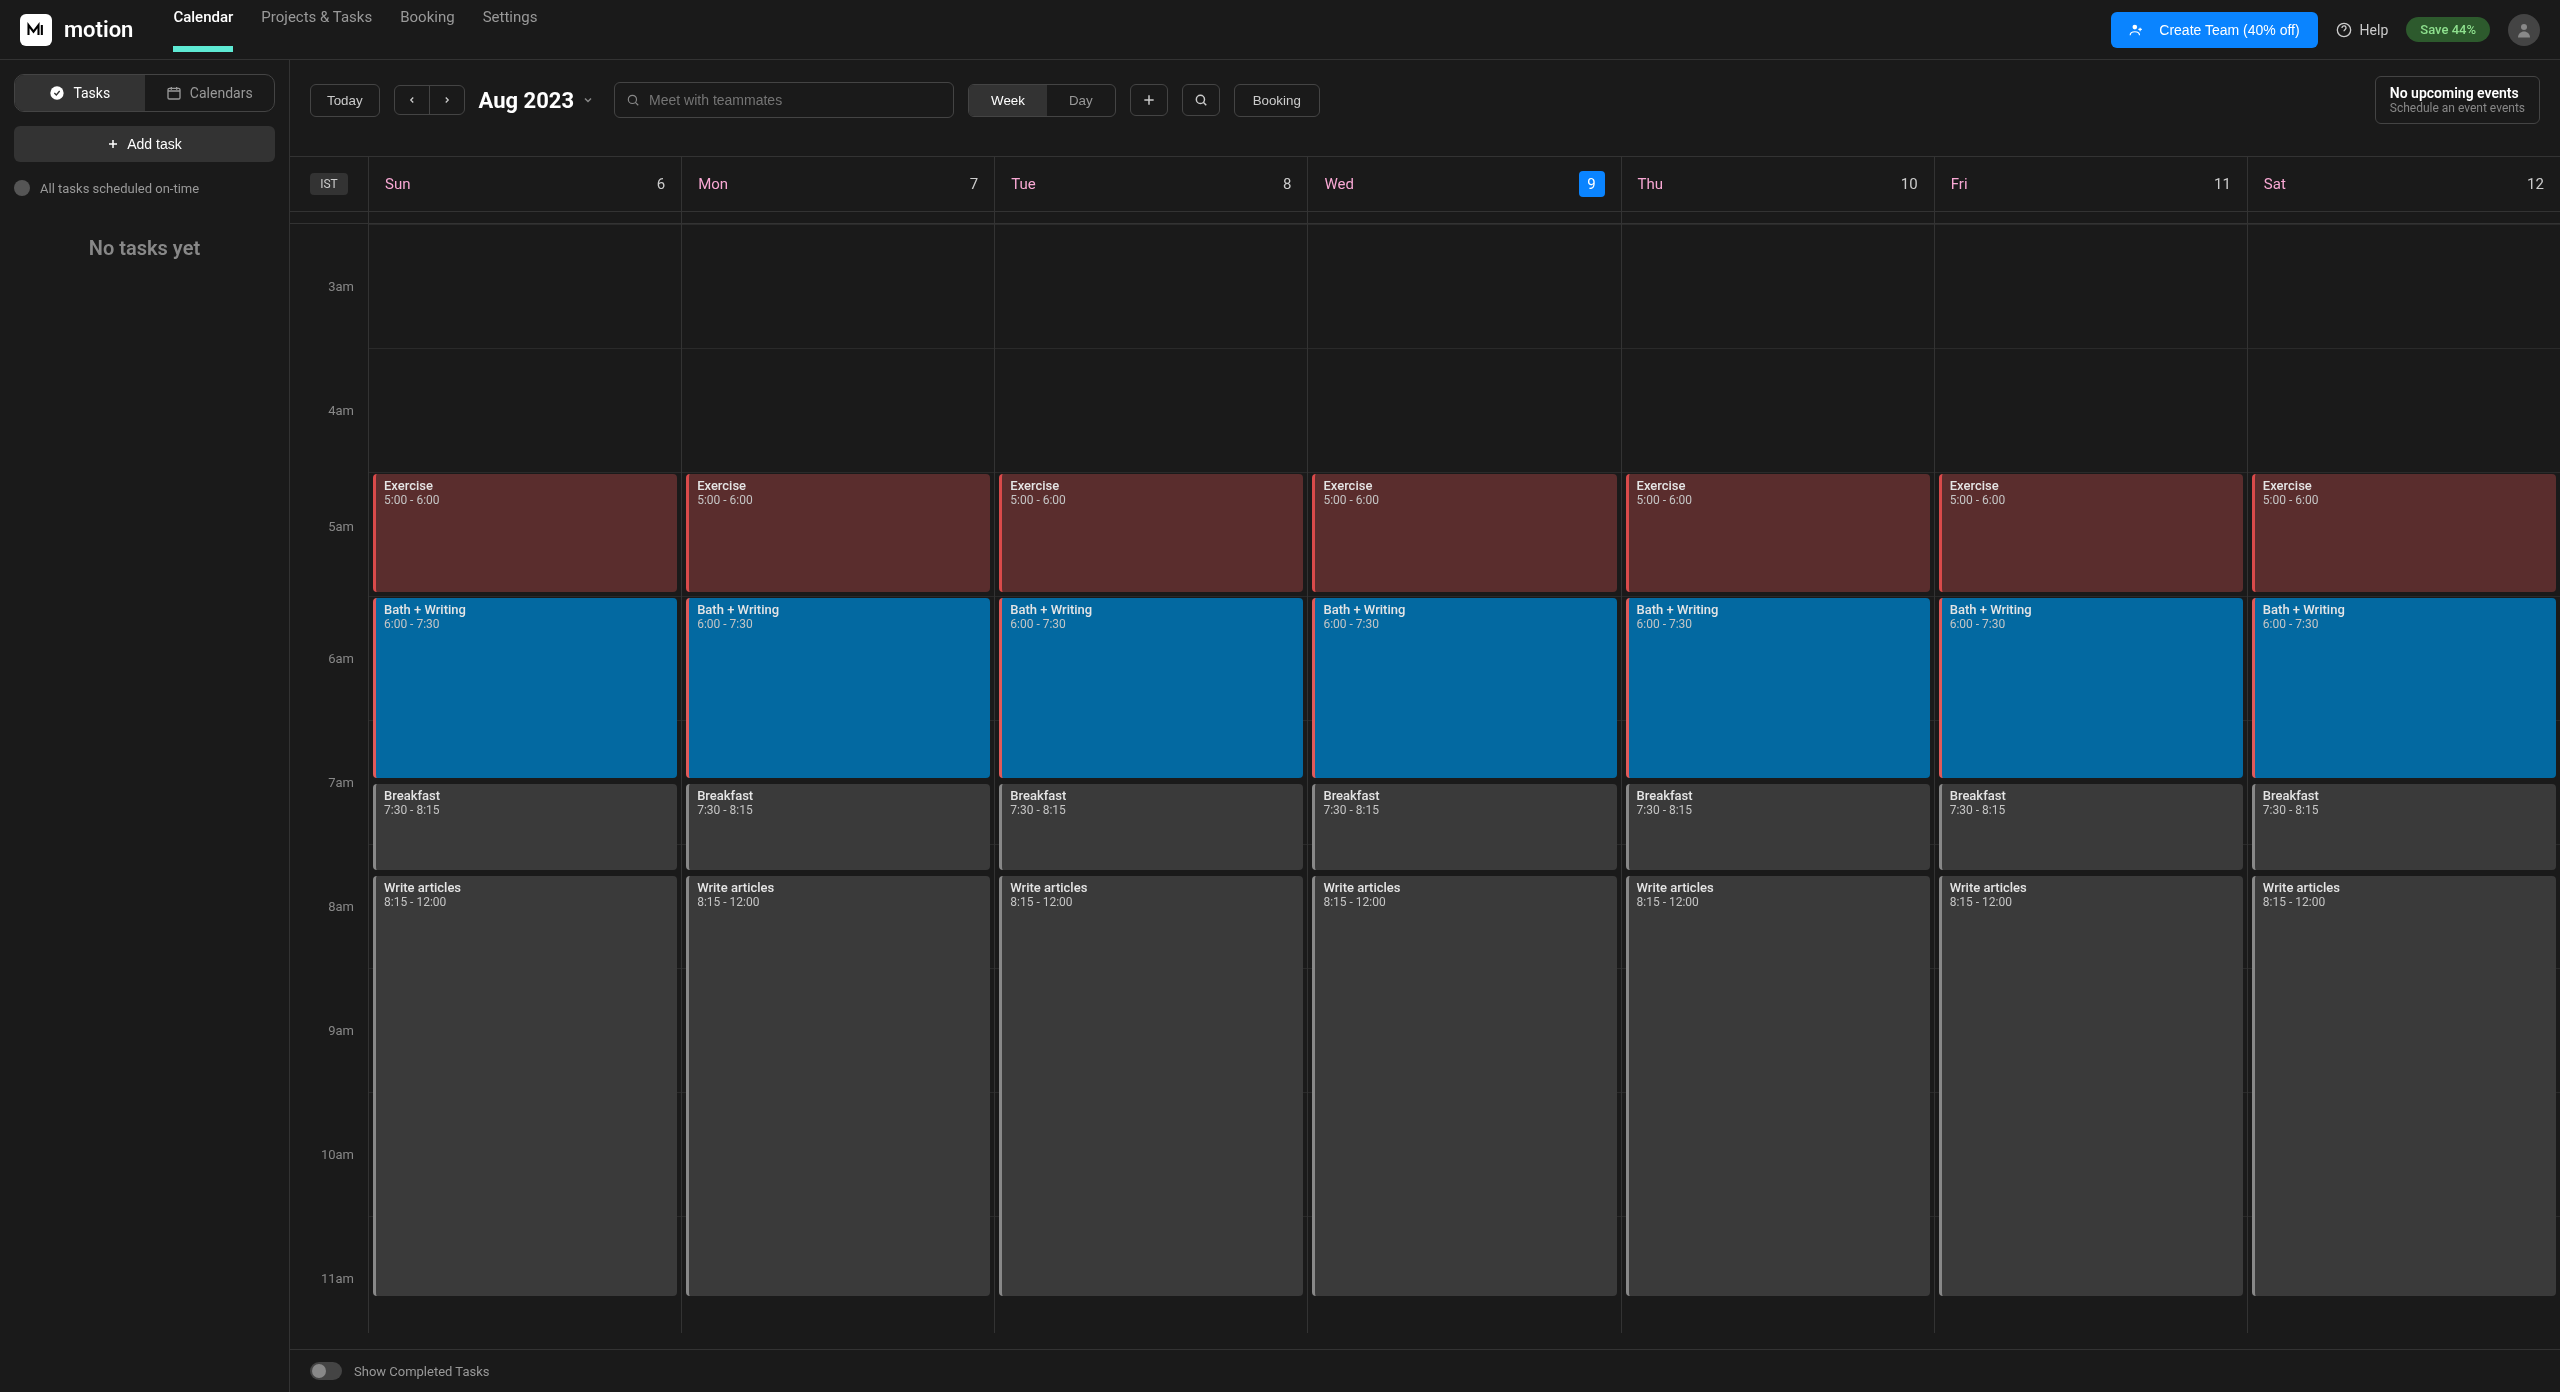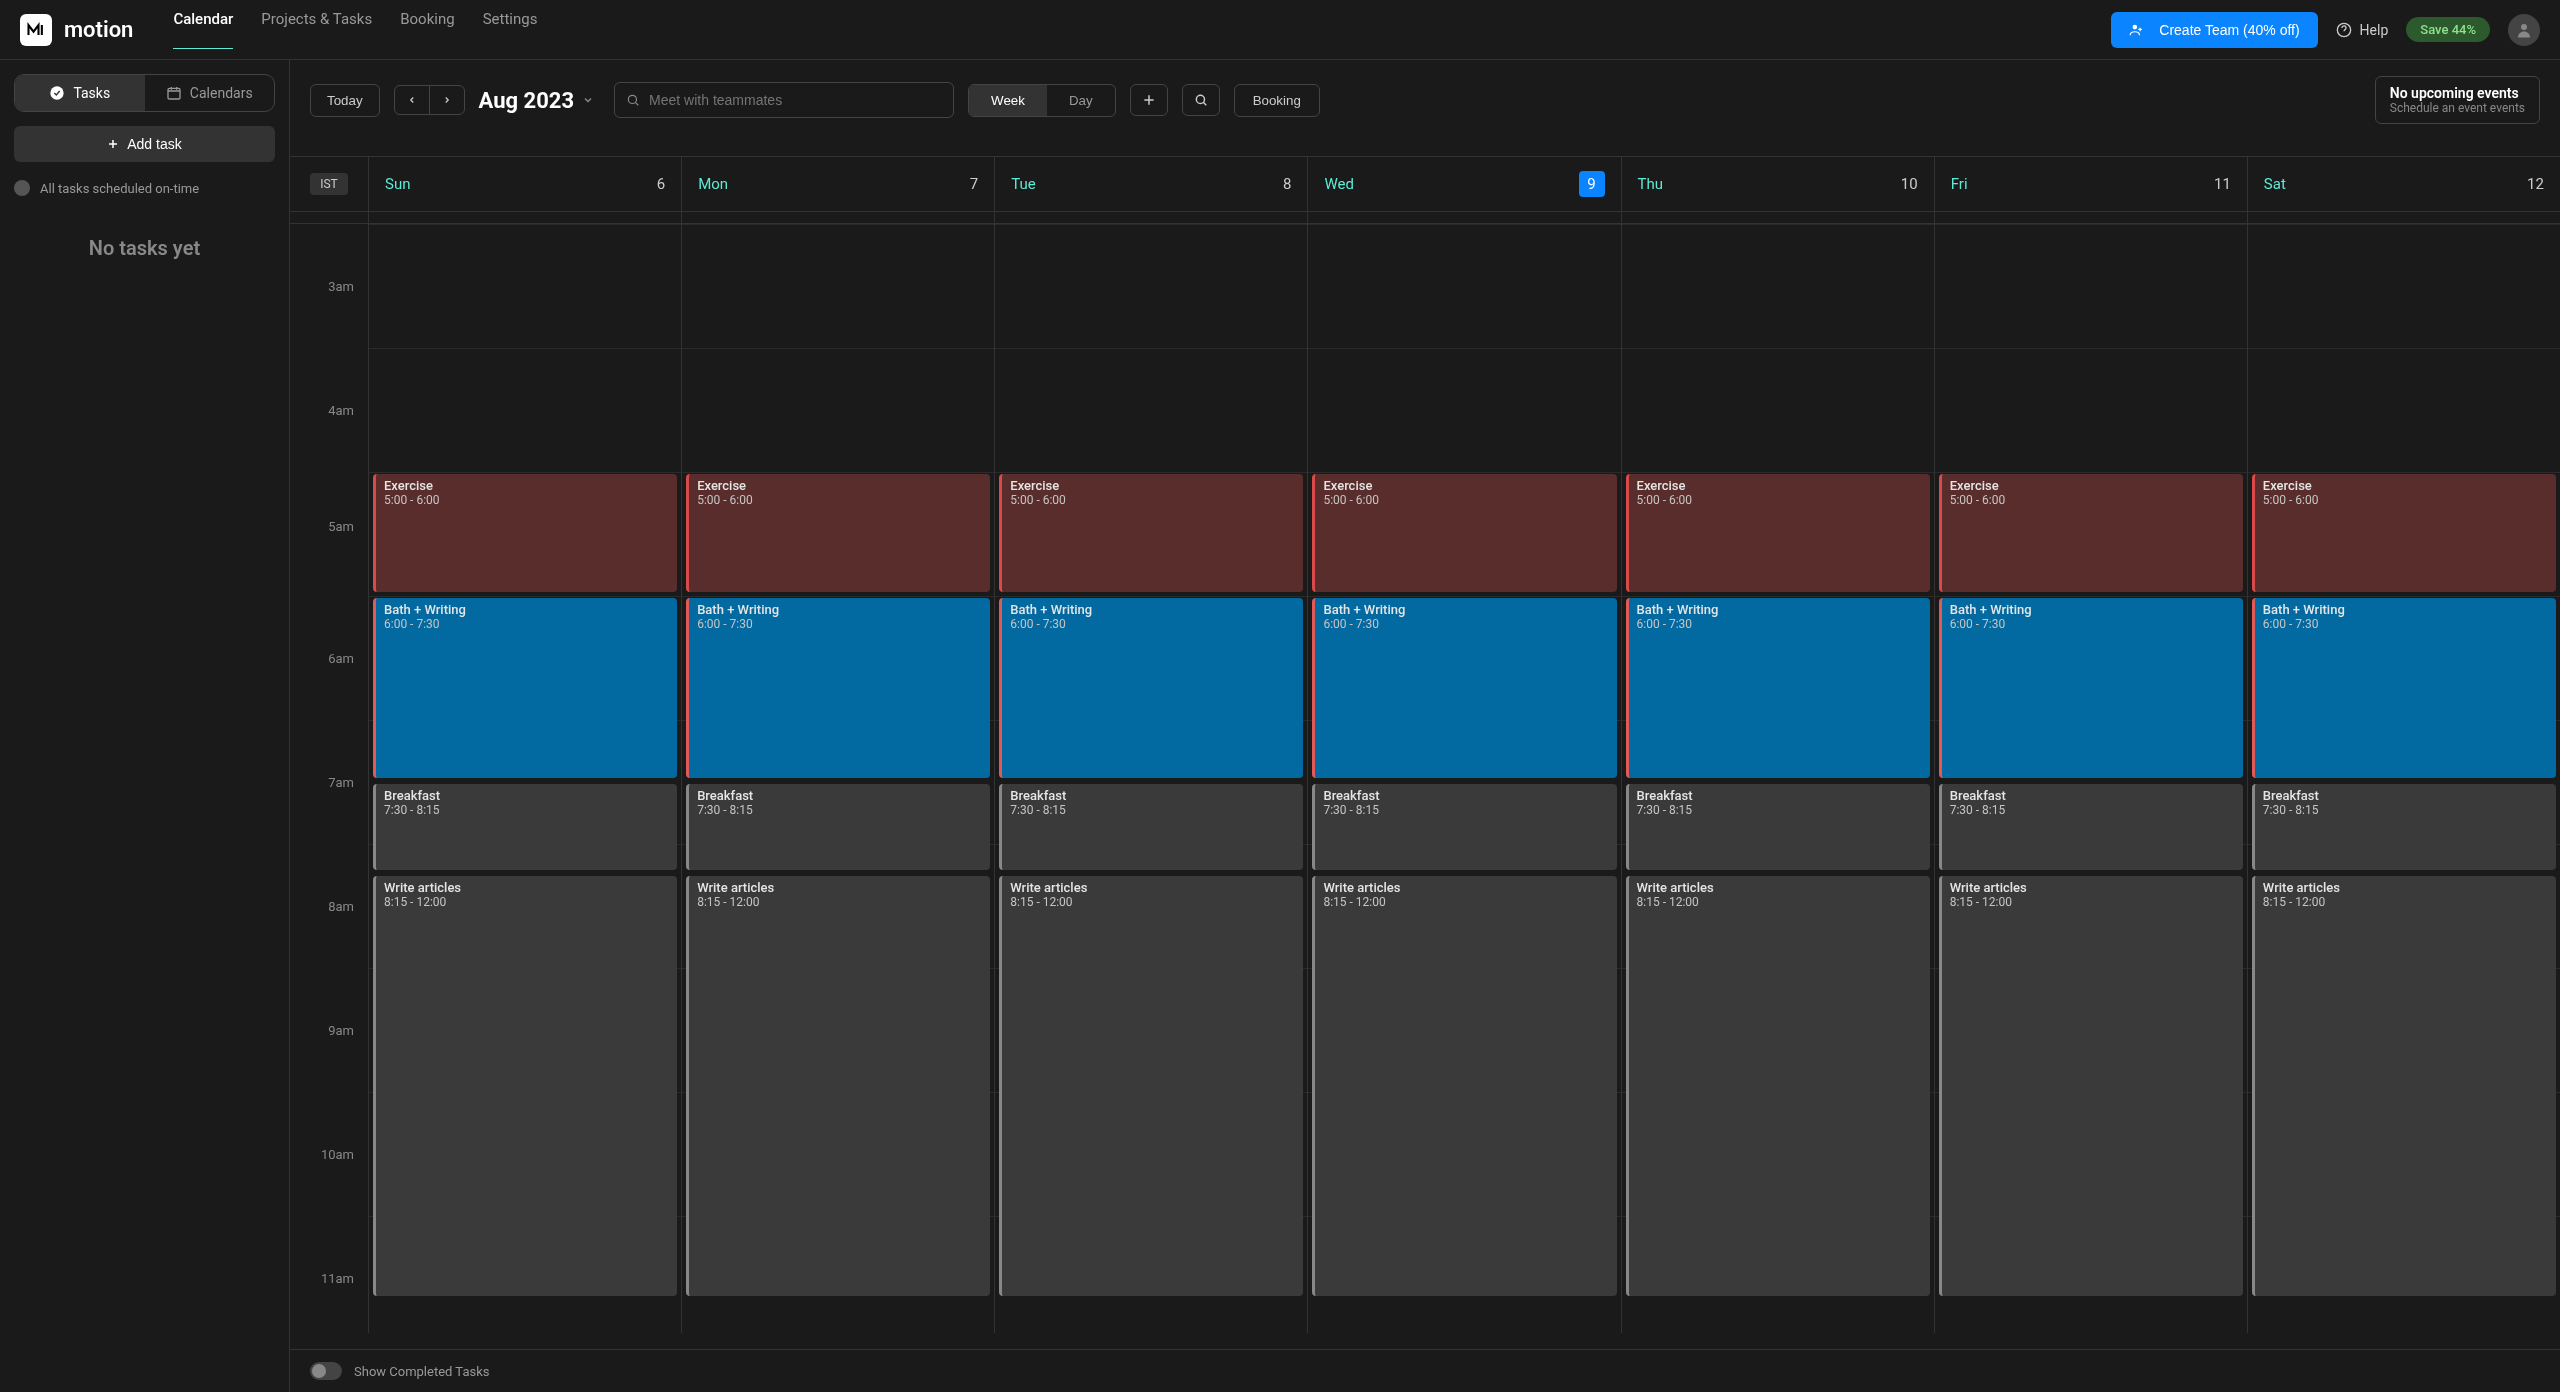--- a/index.html
+++ b/index.html
@@ -26,21 +26,21 @@
     .logo-mark {
       width: 32px; height: 32px;
       background: #fff;
       border-radius: 6px;
       display: flex; align-items: center; justify-content: center;
     }
     .logo-mark svg { width: 20px; height: 20px; }
     .logo-text { font-size: 22px; font-weight: 600; color: #fff; }
     .nav-links { display: flex; gap: 28px; margin-left: 20px; }
     .nav-link { color: #999; cursor: pointer; font-size: 15px; padding-bottom: 20px; }
-    .nav-link.active { color: #fff; border-bottom: 1px solid #5eead4; font-weight: 500; }
+    .nav-link.active { color: #fff; border-bottom: 6px solid #5eead4; font-weight: 500; }
     .topbar-right { margin-left: auto; display: flex; align-items: center; gap: 18px; }
     .create-team-btn {
       background: #0a84ff; color: #fff; border: none;
       padding: 10px 18px; border-radius: 6px; font-size: 14px;
       display: flex; align-items: center; gap: 16px; cursor: pointer; font-weight: 500;
     }
     .help-wrap { display: flex; align-items: center; gap: 8px; color: #ccc; cursor: pointer; }
     .save-badge {
       background: #2d5a2d; color: #8ee08e;
       padding: 5px 14px; border-radius: 14px; font-size: 13px; font-weight: 500;
@@ -158,21 +158,21 @@
     }
     .tz-badge {
       background: #333; padding: 4px 10px; border-radius: 4px;
       font-size: 12px; color: #ccc;
     }
     .day-head {
       flex: 1; border-left: 1px solid #333;
       padding: 14px 16px; display: flex; justify-content: space-between;
       align-items: center;
     }
-    .day-name { color: #5eead4; font-size: 15px; }
+    .day-name { color: #f9a8d4; font-size: 15px; }
     .day-num { color: #ccc; font-size: 15px; }
     .day-num.today {
       background: #0a84ff; color: #fff;
       width: 26px; height: 26px; border-radius: 4px;
       display: flex; align-items: center; justify-content: center;
     }
     
     .grid-body {
       flex: 1; display: flex; overflow: hidden; position: relative;
     }

